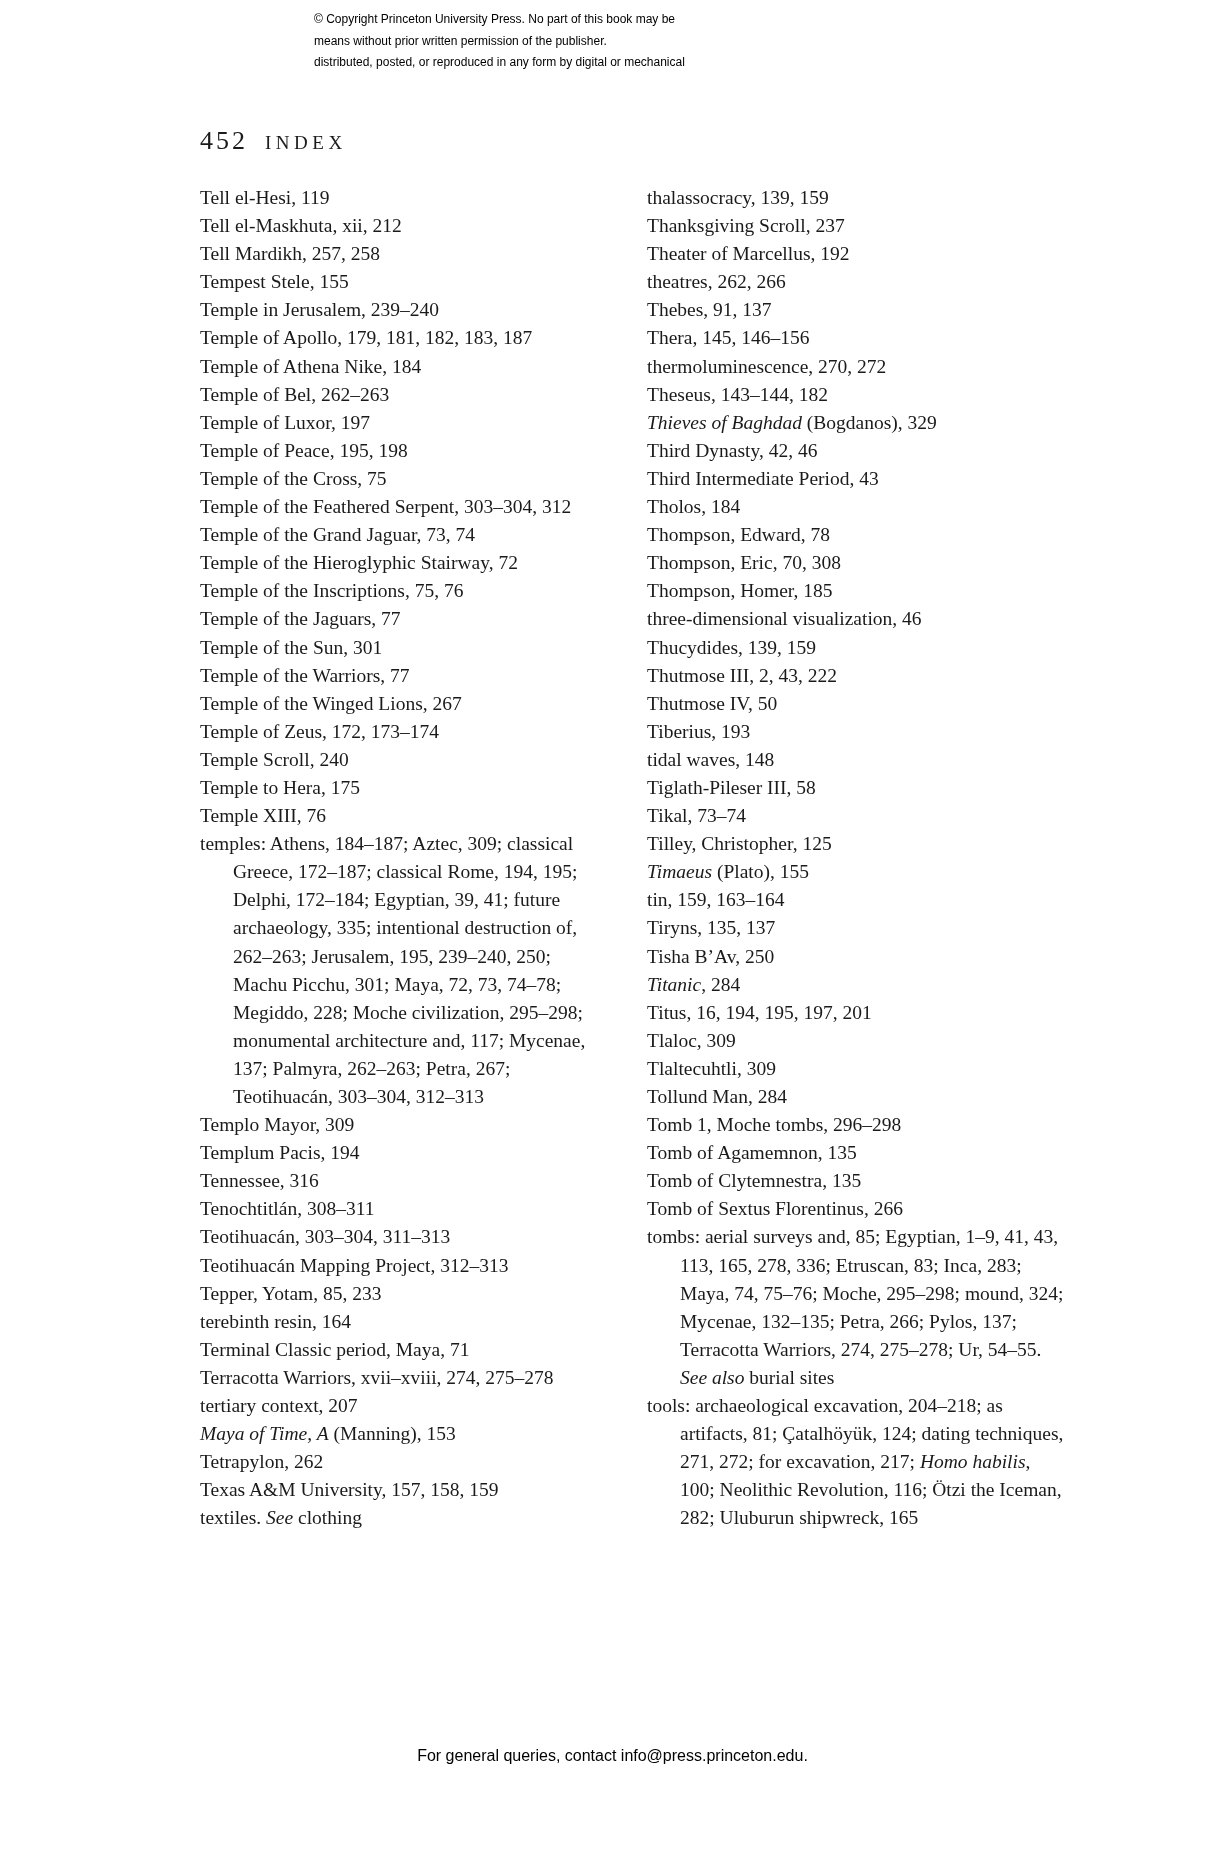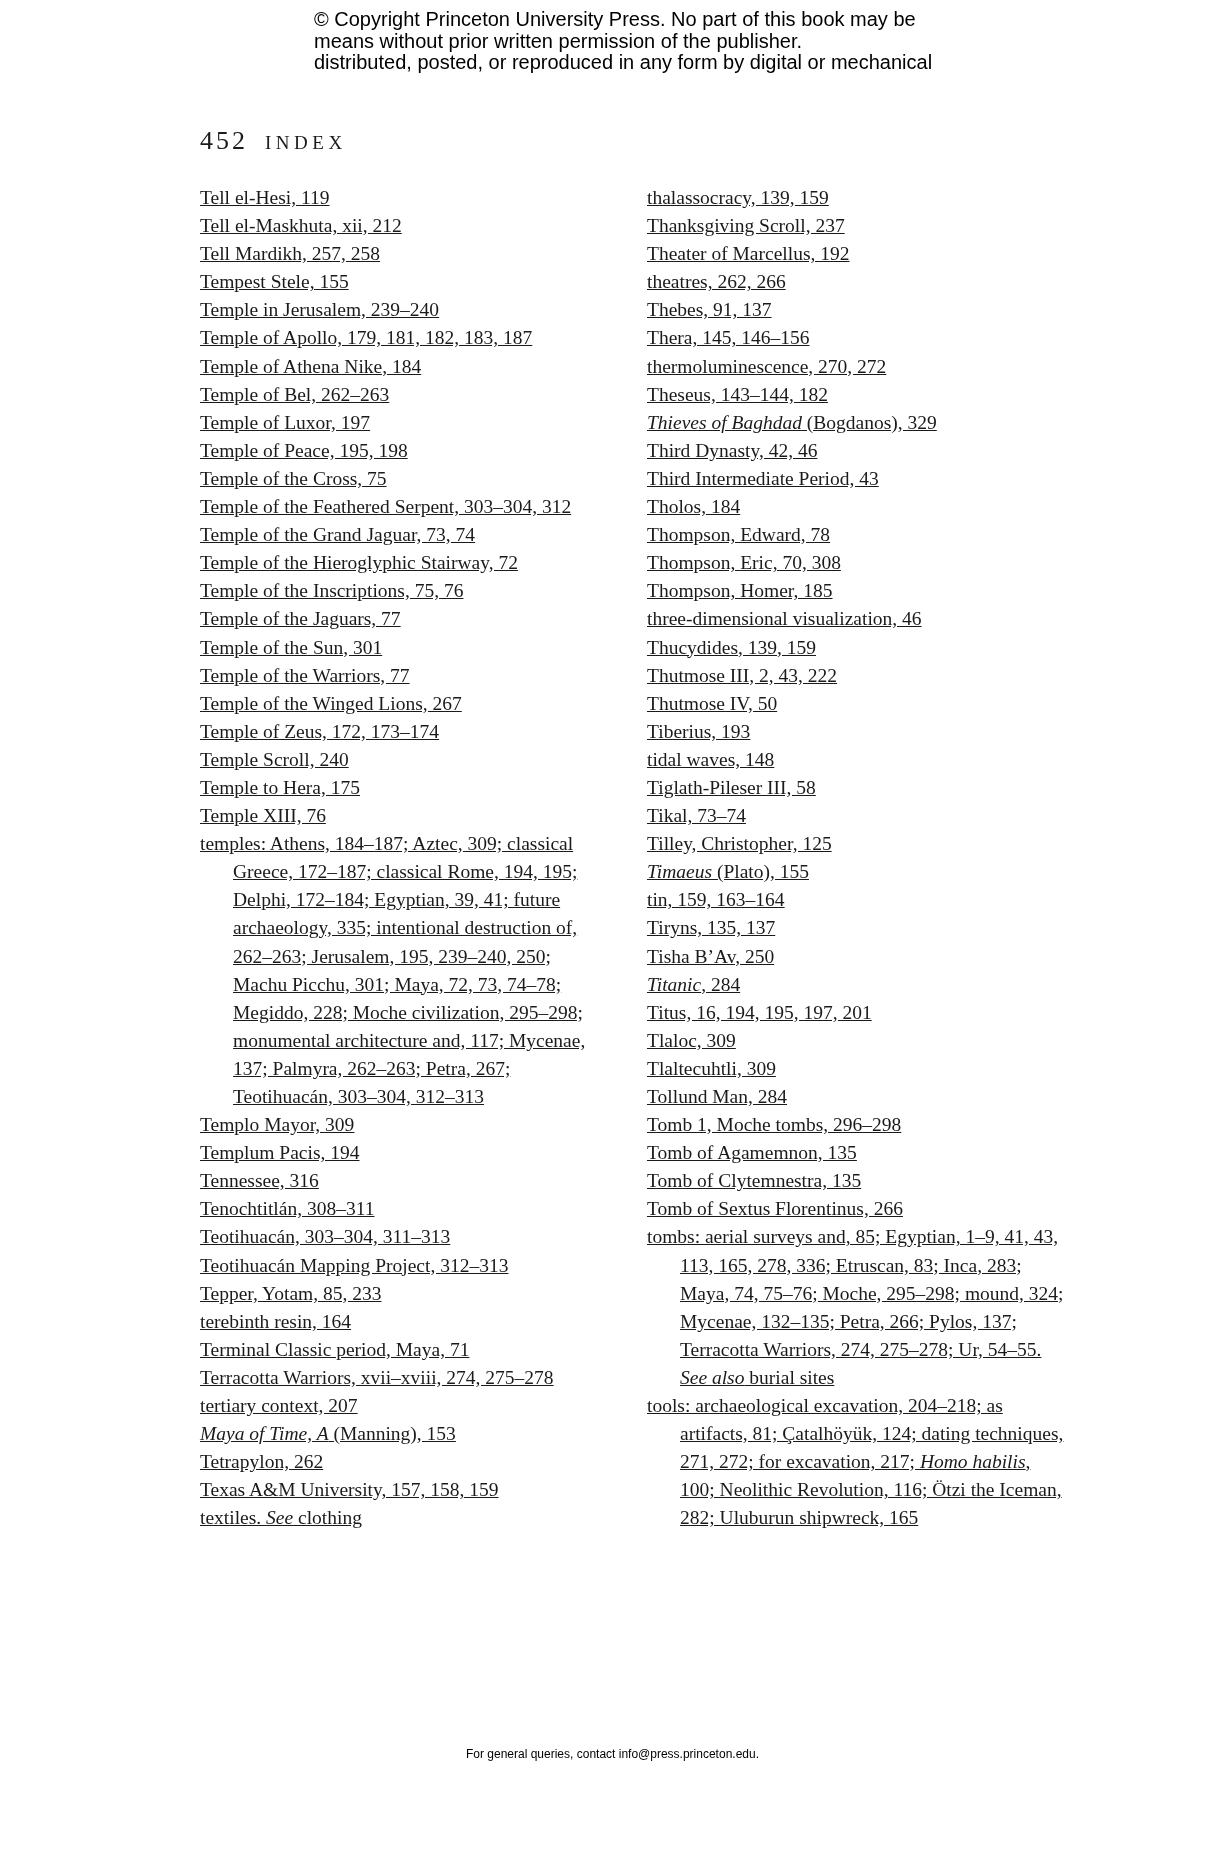--- a/index.html
+++ b/index.html
@@ -8,21 +8,21 @@
     width: 1225px;
     height: 1850px;
     background: #ffffff;
     overflow: hidden;
   }
   .copyright {
     position: absolute;
     left: 314px;
     top: 9px;
     font-family: "Liberation Sans", sans-serif;
-    font-size: 20px;
+    font-size: 12px;
     line-height: 21.5px;
     color: #000000;
   }
   .pagehead {
     position: absolute;
     left: 200px;
     top: 126px;
     font-family: "Liberation Serif", serif;
     color: #1b1b1b;
     white-space: nowrap;
@@ -38,37 +38,36 @@
     text-transform: uppercase;
   }
   .col {
     position: absolute;
     top: 184px;
     font-family: "Liberation Serif", serif;
     font-size: 19.5px;
     line-height: 28.1px;
     color: #1a1a1a;
     text-align: left;
-    text-decoration: underline;
   }
   .col-left  { left: 200px; width: 402px; }
   .col-right { left: 647px; width: 418px; }
   .entry {
     padding-left: 33px;
     text-indent: -33px;
   }
   .it { font-style: italic; }
   .footer {
     position: absolute;
     left: 0;
     top: 1747px;
     width: 1225px;
     text-align: center;
     font-family: "Liberation Sans", sans-serif;
-    font-size: 12px;
+    font-size: 16px;
     color: #000000;
   }
 </style>
 </head>
 <body>
 
 <div class="page">
 
   <div class="copyright">
     <div>© Copyright Princeton University Press. No part of this book may be</div>

